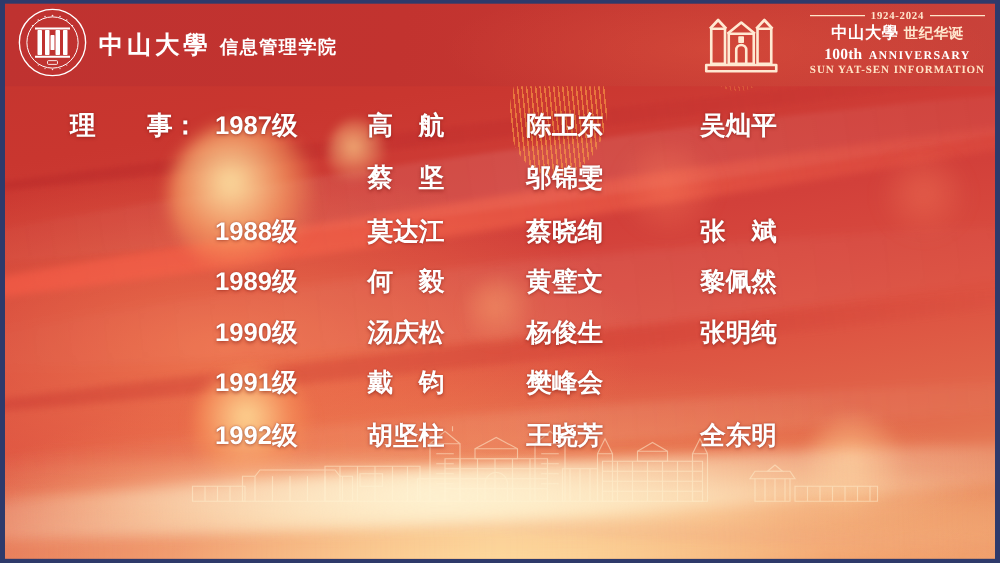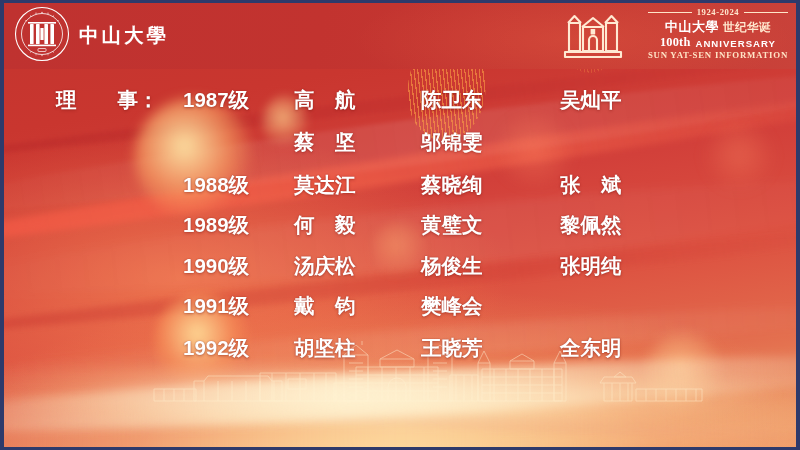--- a/index.html
+++ b/index.html
@@ -109,32 +109,32 @@
                      font-family:"Liberation Serif","DejaVu Serif",serif; white-space:nowrap; }
   .anniv-cn { margin-top:3px; display:flex; align-items:baseline; gap:4px; white-space:nowrap; }
   .anniv-cn-a { font-size:13px; font-weight:700; color:#ffffff; letter-spacing:0.5px;
                 font-family:"Liberation Serif","DejaVu Serif",serif; }
   .anniv-cn-b { font-size:11.5px; font-weight:700; color:#ffe8cf; letter-spacing:0.5px;
                 font-family:Liberation Mono, monospace; }
   .anniv-100 { margin-top:3px; display:flex; align-items:flex-end; gap:5px; white-space:nowrap; }
   .anniv-100-n { font-size:12.4px; font-weight:700; color:#ffffff; letter-spacing:0.2px;
                  font-family:"Liberation Serif","DejaVu Serif",serif; }
   .anniv-100-t { font-size:9.6px; font-weight:700; color:#ffffff; letter-spacing:1.0px;
-                 font-family:Liberation Sans, sans-serif; }
+                 font-family:Liberation Serif, serif; }
   .anniv-uni { margin-top:2px; font-size:8.8px; font-weight:700; color:#ffe4c6; letter-spacing:0.75px;
                font-family:"Liberation Serif","DejaVu Serif",serif; white-space:nowrap; }
 
   
   .roster { position:absolute; left:0; top:66px; width:100%; }
   .row { position:absolute; height:34px; display:flex; align-items:center; }
   .cell { position:absolute; color:#ffffff; font-weight:700; font-size:20.5px;
           text-shadow:0 1px 3px rgba(120,20,15,0.45), 0 0 1px rgba(120,20,15,0.5);
           white-space:nowrap; font-family:"Liberation Sans","DejaVu Sans",sans-serif; }
   .c-label { left:52px; letter-spacing:0px; }
-  .c-year  { left:179px; }
+  .c-year  { left:168px; }
   .c-n1    { left:290px; }
   .c-n2    { left:417px; }
   .c-n3    { left:556px; }
 
   
   .skyline { position:absolute; left:0; bottom:44px; width:100%; height:84px;
              opacity:0.62; pointer-events:none; }
   .bottom-glow { position:absolute; left:-6%; bottom:24px; width:112%; height:56px;
              background:radial-gradient(ellipse 60% 100% at 45% 50%, rgba(255,246,215,0.85), rgba(255,225,170,0.25) 55%, rgba(255,200,140,0) 80%);
              filter:blur(7px); pointer-events:none; }
@@ -252,20 +252,21 @@
           <circle cx="34" cy="48.8" r="0.5"></circle>
             <circle cx="16.6" cy="46" r="0.5"></circle>
           <circle cx="39.4" cy="46" r="0.5"></circle>
         </g>
         <rect x="24" y="42.5" width="8" height="3" rx="0.8" fill="none" stroke="#ffffff" stroke-width="0.7"></rect>
       </svg>
     </div>
     <div class="brand-text">
       <div class="brand-cn">
         <span class="brand-cn-main">中山大學</span>
+        <span class="brand-cn-sub">信息管理学院</span>
       </div>
     </div>
   </div>
 
   <div class="anniv">
     <div class="anniv-mark">
       <svg viewBox="0 0 62 54" width="62" height="54">
         <g fill="none" stroke="#ffe9d2" stroke-width="2.1" stroke-linejoin="round">
 
           <path d="M7 16 h11 v28 h-11 z"></path>

